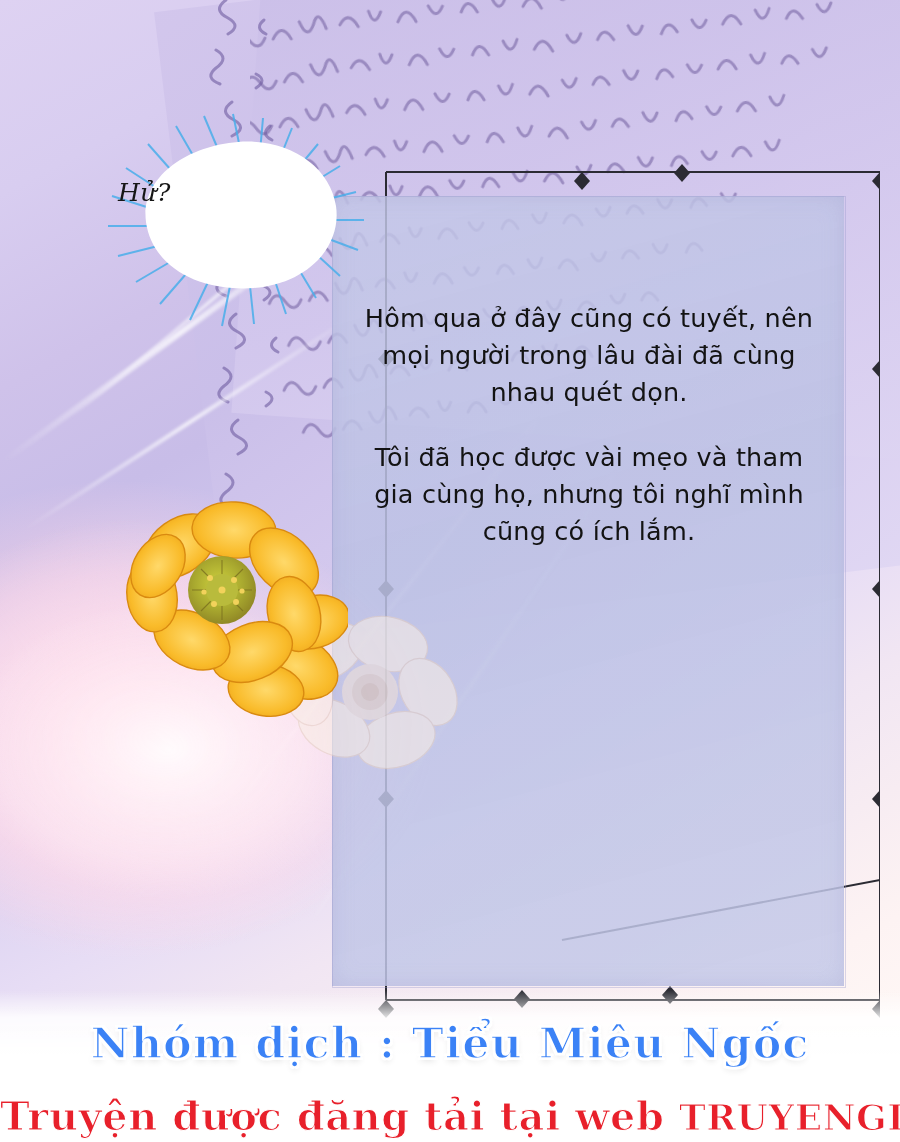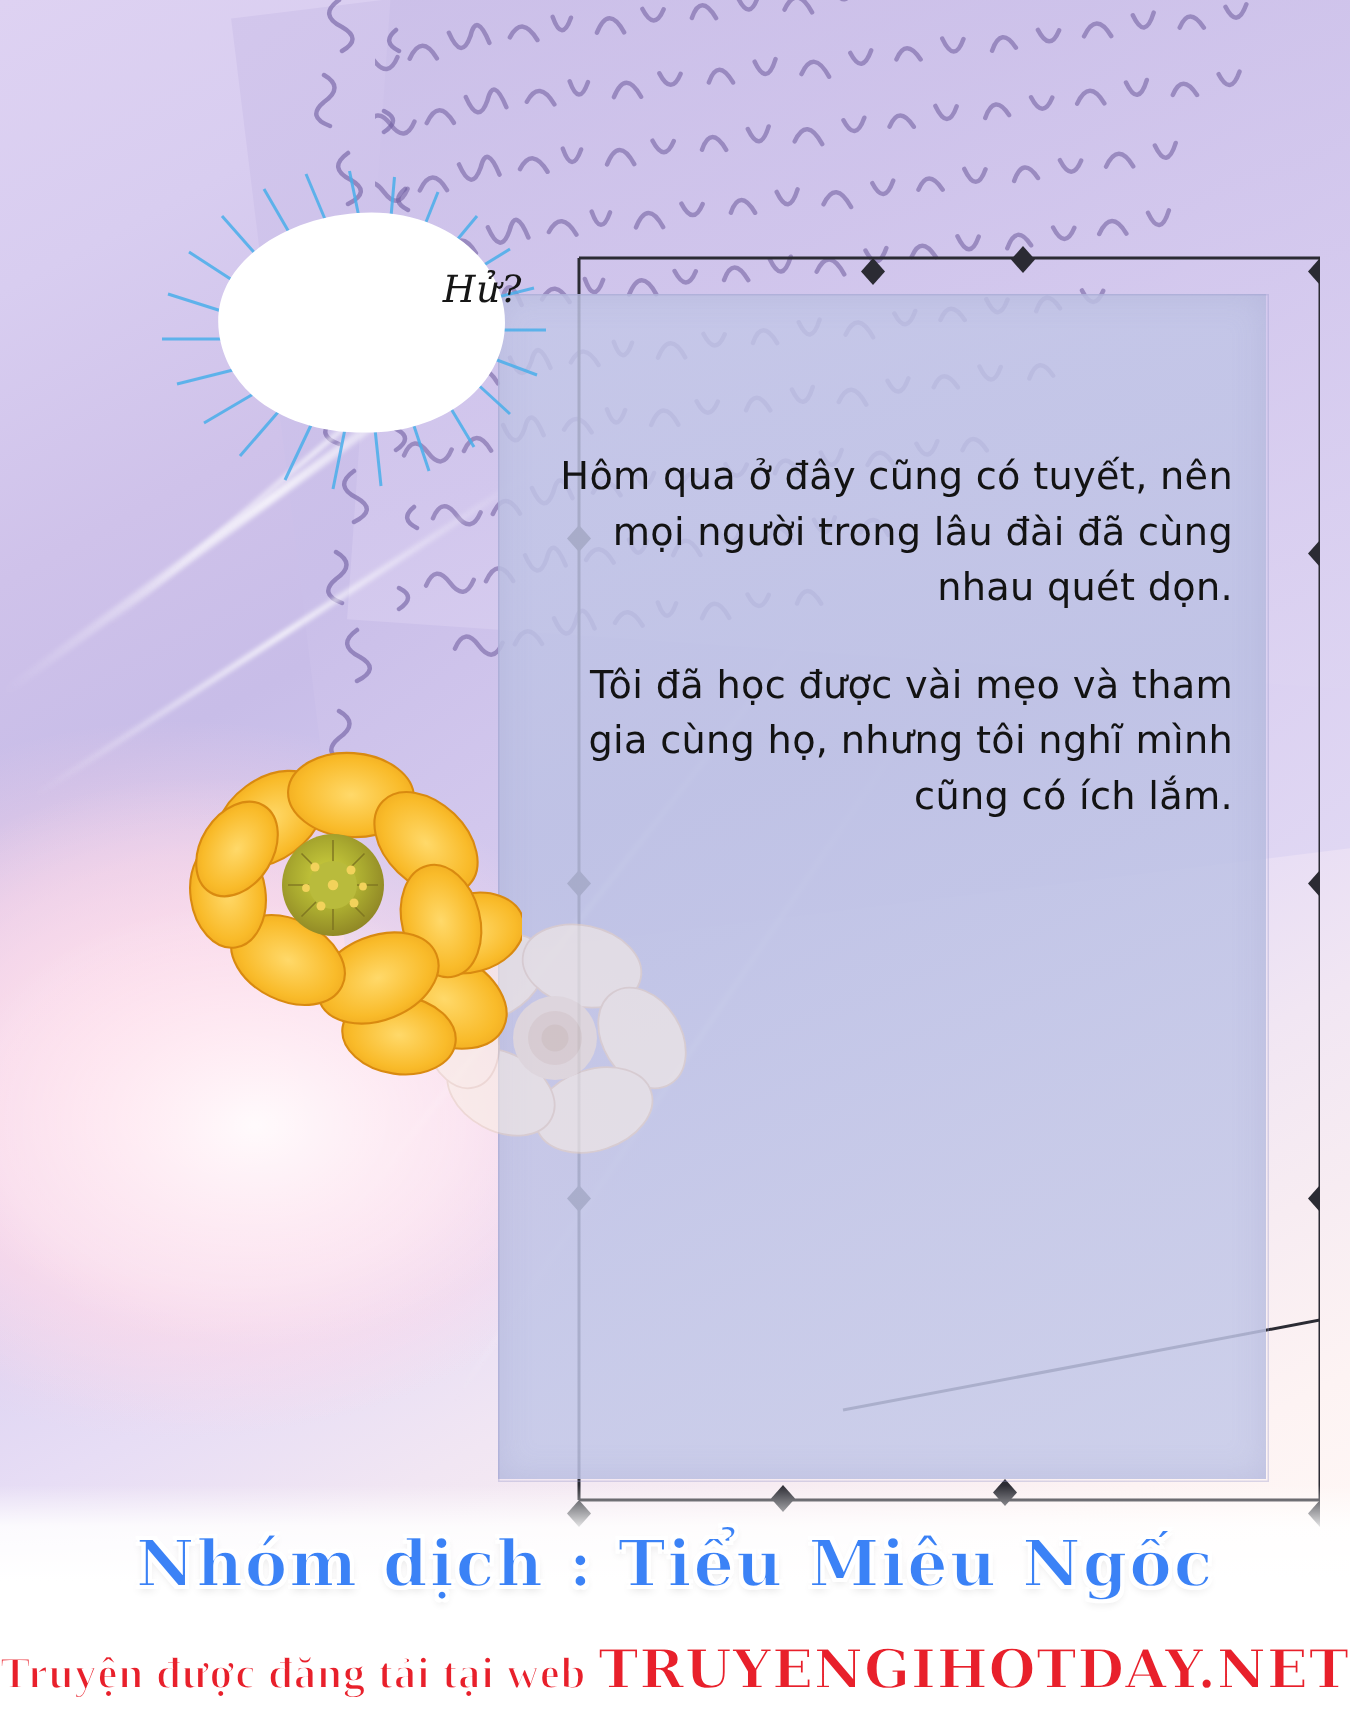--- a/index.html
+++ b/index.html
@@ -97,21 +97,21 @@
     position: absolute;
     left: 78px; top: 108px;
     width: 310px; height: 230px;
   }
   .bubble-spiky svg { display: block; }
   .bubble-text {
     position: absolute;
     left: 118px;
     top: 178px;
     width: 230px;
-    text-align: right;
+    text-align: left;
     font-family: "DejaVu Serif", serif;
     font-style: italic;
     font-size: 25px;
     color: #161616;
     letter-spacing: 0.5px;
   }
 
   
   .letter-panel {
     position: absolute;
@@ -124,21 +124,21 @@
     position: absolute;
     left: 332px; top: 196px;
     width: 512px; height: 790px;
     border: 1px solid rgba(150,150,200,0.35);
   }
   .letter-text {
     position: absolute;
     left: 356px;
     top: 300px;
     width: 466px;
-    text-align: right;
+    text-align: center;
     font-family: "DejaVu Sans", sans-serif;
     font-size: 25.5px;
     line-height: 37px;
     color: #131313;
     letter-spacing: 0.2px;
   }
   .letter-text p {
     margin: 0 0 28px 0;
   }
   .letter-text p:last-child { margin-bottom: 0; }
@@ -181,21 +181,21 @@
     font-family: "DejaVu Serif", serif;
     font-weight: bold;
     font-size: 36px;
     color: #e8202b;
     letter-spacing: 0.5px;
     -webkit-text-stroke: 1.2px #ffffff;
     text-shadow:
       2px 2px 0 #ffffff, -2px 2px 0 #ffffff, 2px -2px 0 #ffffff, -2px -2px 0 #ffffff;
     white-space: nowrap;
   }
-  .credit-sub .sub-small { font-size: 30px; font-family: Liberation Serif, serif; }
+  .credit-sub .sub-small { font-size: 40px; }
 </style>
 </head>
 <body>
 
 <div id="page">
 
   <div class="bg-base"></div>
   <div class="paper-sheet"></div>
   <div class="paper-sheet2"></div>
 

